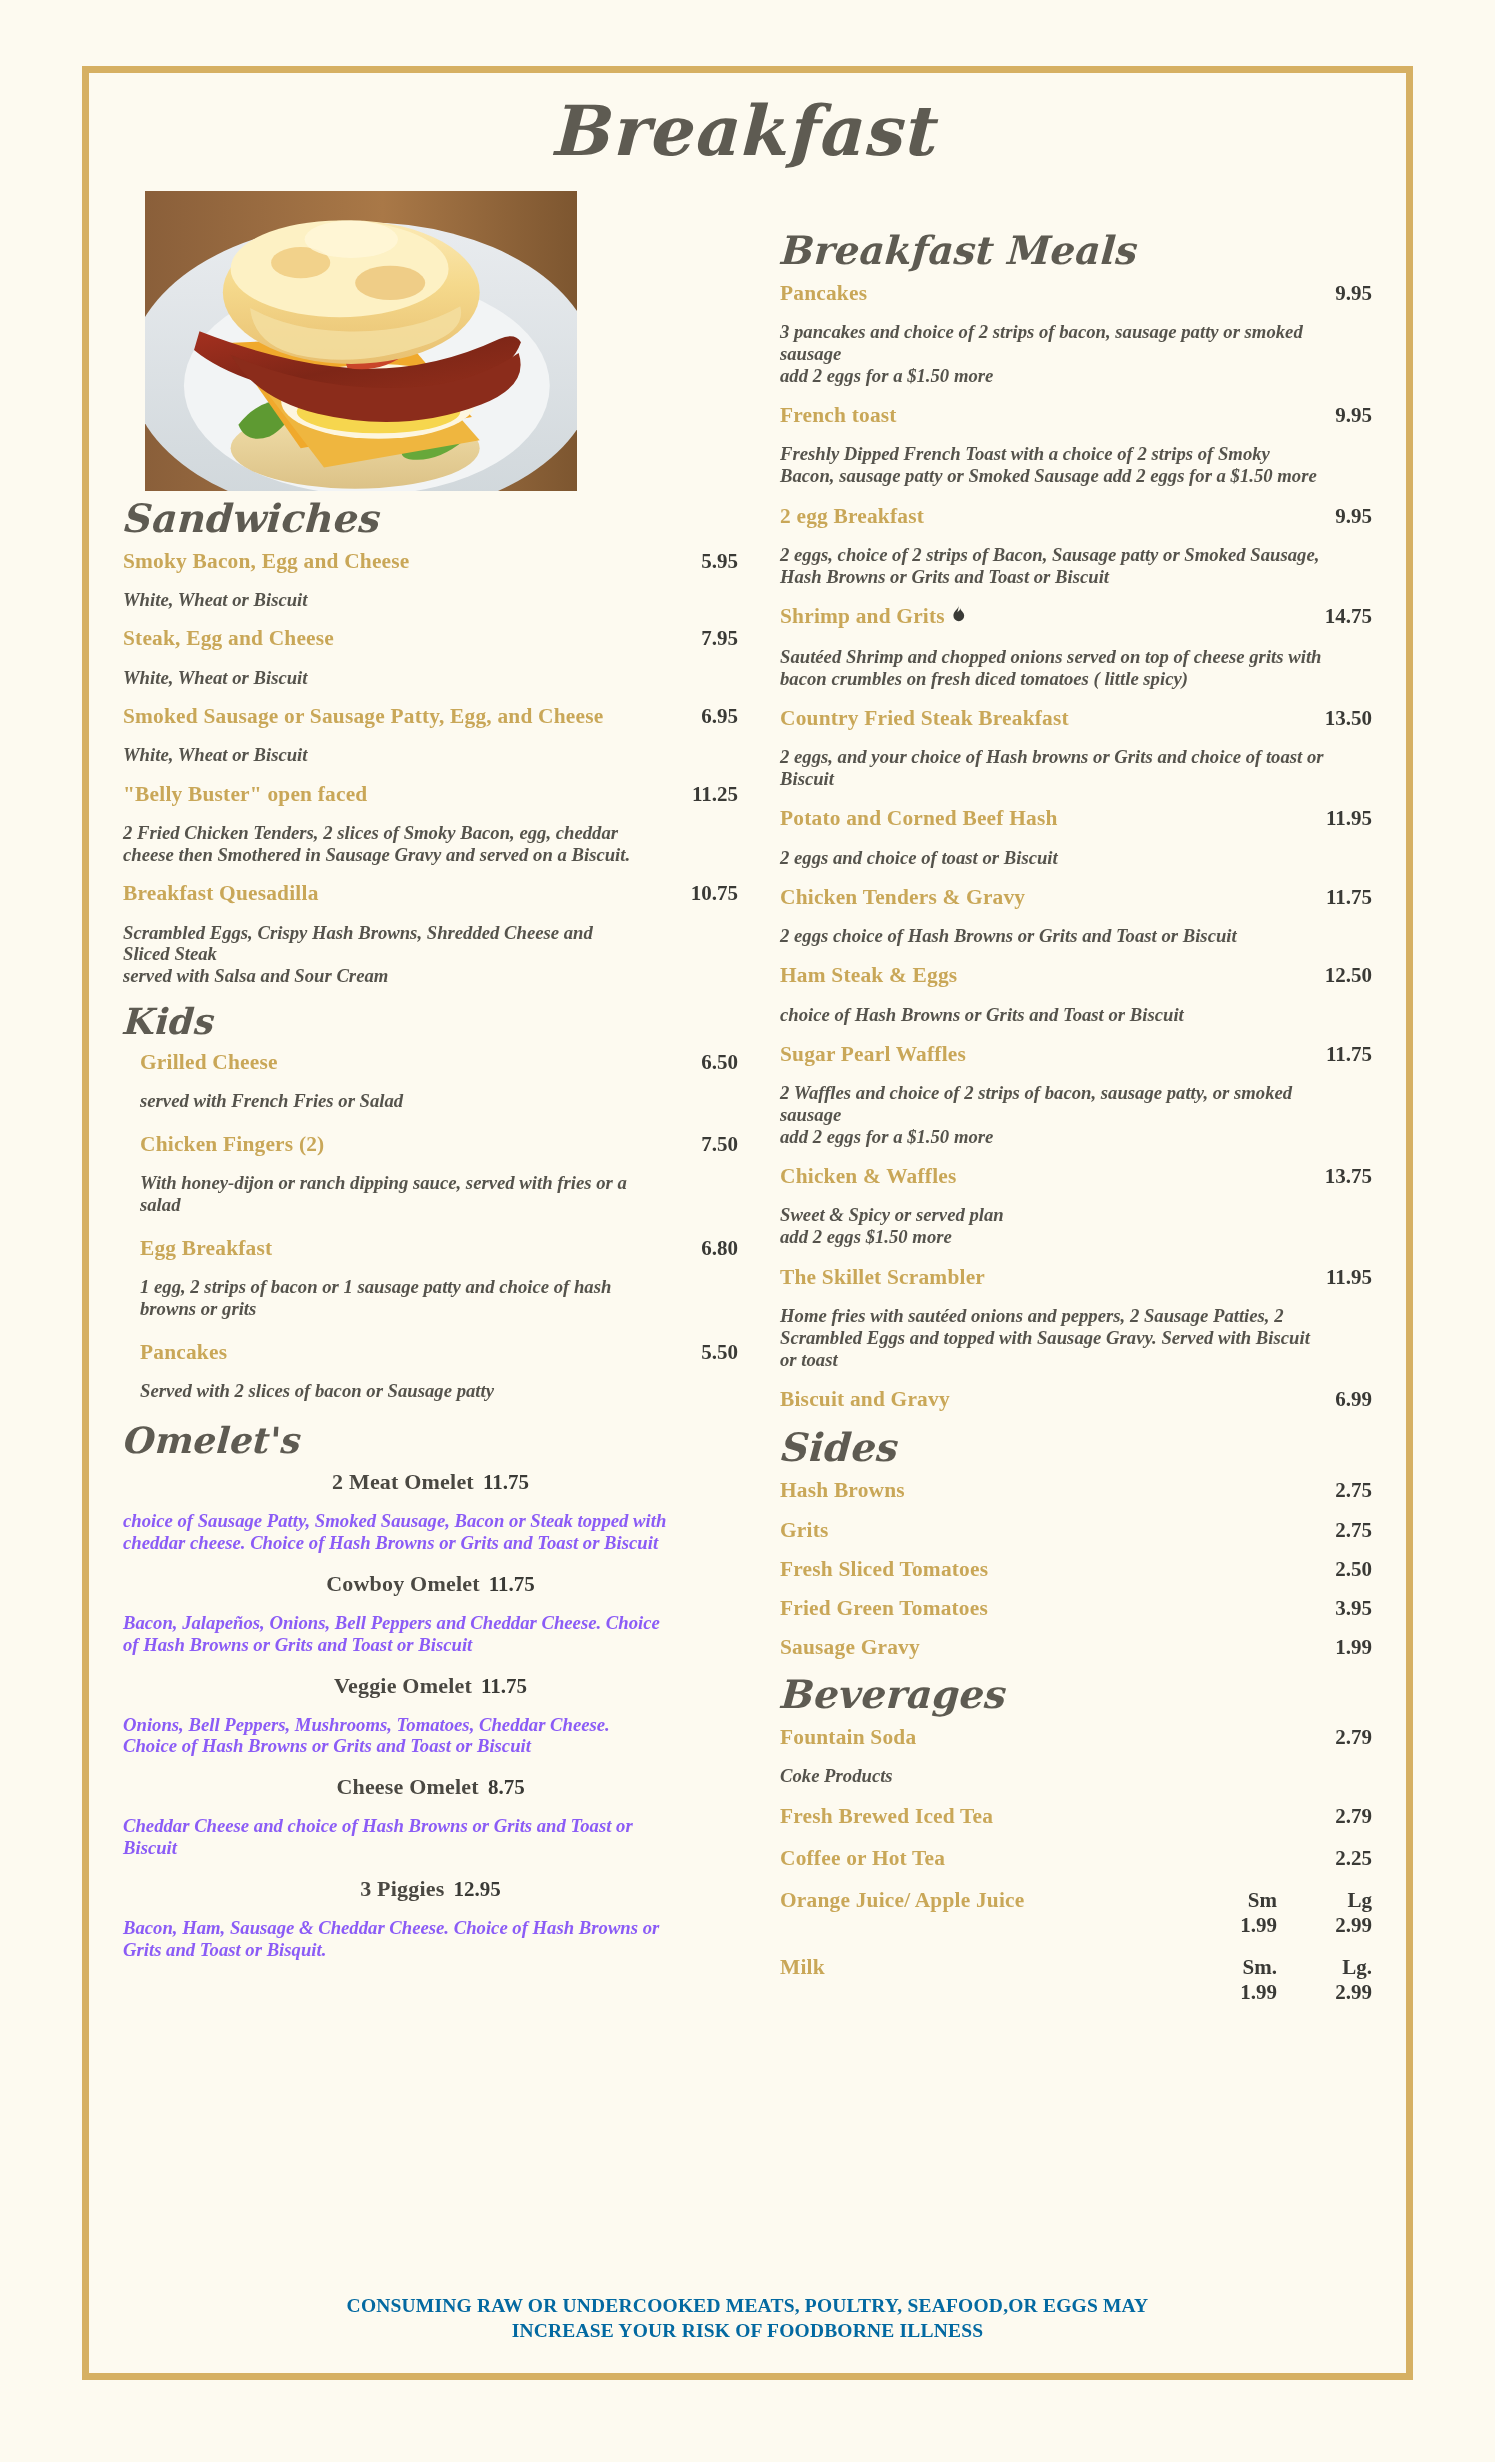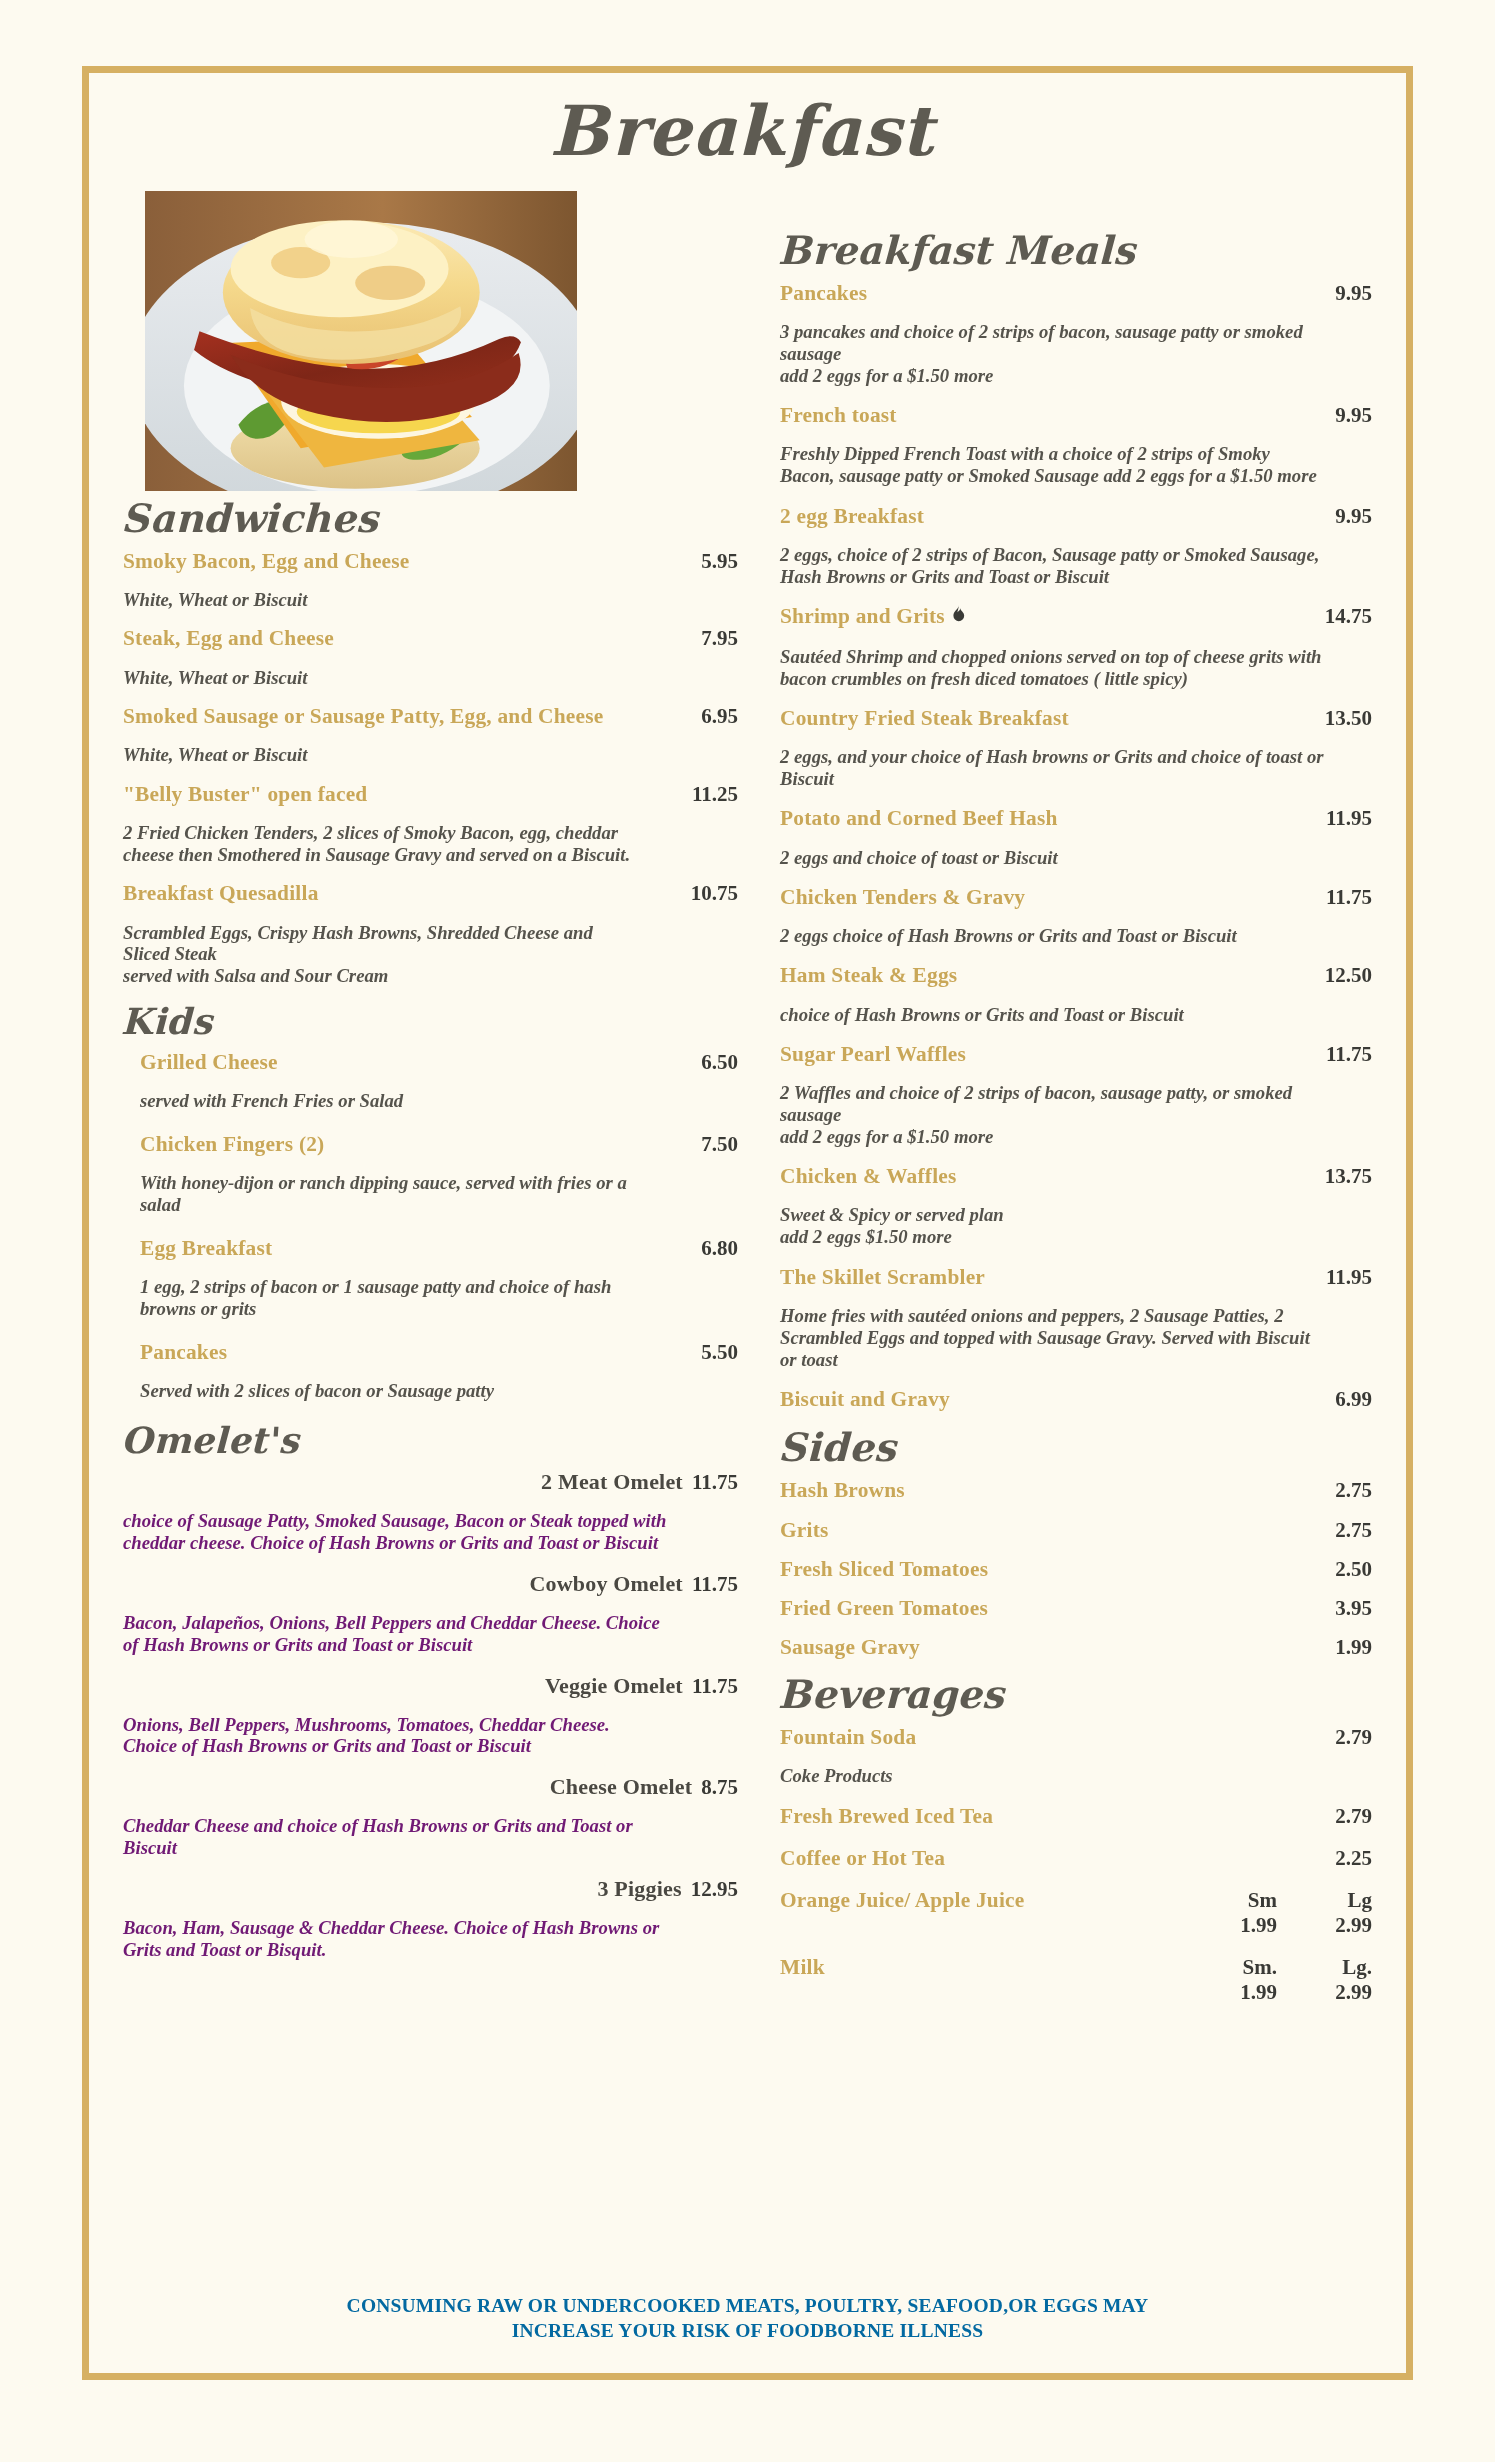--- a/index.html
+++ b/index.html
@@ -108,24 +108,24 @@
     vertical-align:-1.6px;
     margin-left:6.2px;
   }
 
   
   .indent{padding-left:17px;}
   .kids .item{margin-bottom:20px;}
   .kids .item-desc{max-width:530px;}
 
   
-  .omelet .item-head{justify-content:flex-end;gap:9px;}
+  .omelet .item-head{justify-content:center;gap:9px;}
   .omelet .item-name{color:#4a4842;font-weight:bold;font-size:22px;}
   .omelet .item-price{color:#3a3a36;}
-  .omelet .item-desc{color:#701a75;max-width:545px;}
+  .omelet .item-desc{color:#8b5cf6;max-width:545px;}
   .omelet .item{margin-bottom:17px;}
 
   
   .meals .item{margin-bottom:16.4px;}
   .meals .item-desc{max-width:545px;}
 
   .sides .item{margin-bottom:14px;}
   .sides .item-head{gap:6px;}
   .bev .item{margin-bottom:17px;}
 

